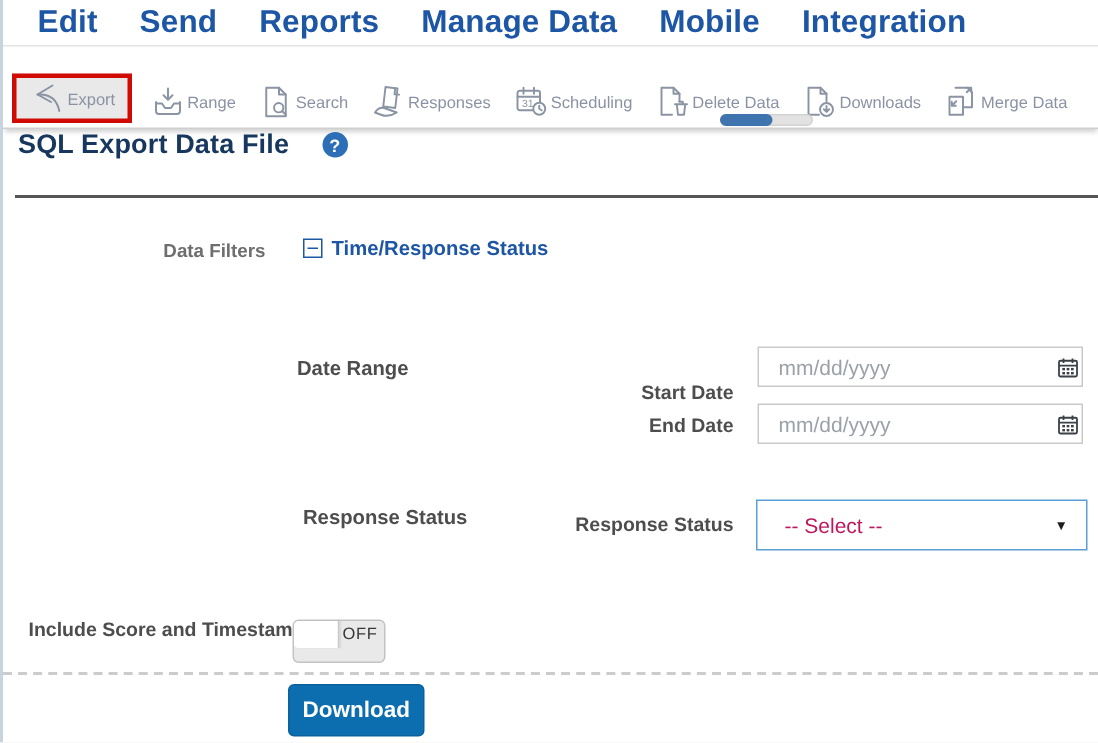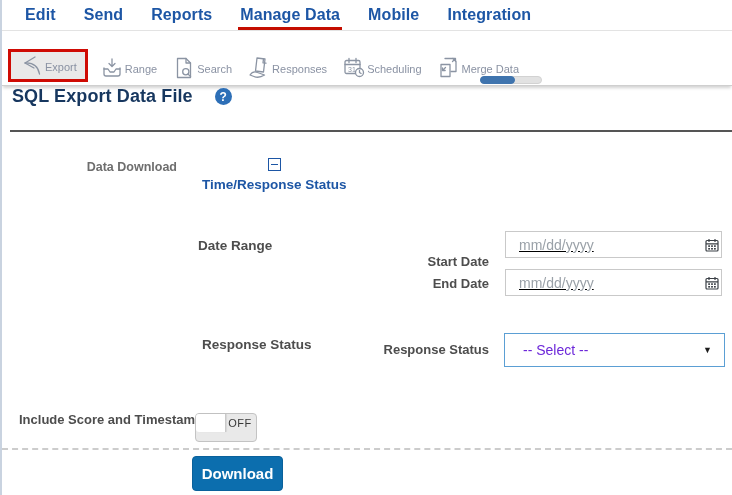--- a/index.html
+++ b/index.html
@@ -3,54 +3,54 @@
 <meta charset="utf-8">
 <style>
   html,body{margin:0;padding:0;background:#f3f3f3;}
   .screen{
     position:relative;width:730px;height:495px;background:#ffffff;
     border-left:2px solid #c9d3e0;overflow:hidden;
     font-family:"Liberation Sans",sans-serif;
   }
   
   .nav{position:absolute;top:0;left:0;right:0;height:30px;display:flex;align-items:center;gap:28px;padding-left:23px;background:#fff;}
-  .nav-item{color:#1d56a5;font-size:16px;font-weight:600;letter-spacing:.1px;position:relative;cursor:pointer;white-space:nowrap;}
+  .nav-item{color:#1d56a5;font-size:21px;font-weight:600;letter-spacing:.1px;position:relative;cursor:pointer;white-space:nowrap;}
   .nav-item.active::after{content:"";position:absolute;left:-2px;right:-2px;bottom:-6px;height:3px;background:#c40d00;}
   
   .toolbar{position:absolute;top:30px;left:0;right:0;height:51px;background:#fff;
     border-top:1px solid #e3e3e3;border-bottom:1px solid #cfcfcf;
     box-shadow:0 3px 3px -1px rgba(0,0,0,.18);
     display:flex;align-items:flex-end;padding:0 0 3px 6px;}
   .tb-item{display:flex;align-items:center;justify-content:flex-end;padding:2px 7px 1px 7px;min-width:44px;}
   .tb-item .tb-label{font-size:11px;color:#8a92a3;margin-top:2px;white-space:nowrap;}
   .tb-item svg{display:block;}
   .tb-item.highlighted{background:#e9e9e9;border:3px solid #cf0b04;padding:1px 8px 0 8px;margin-right:4px;}
   .icon-stroke{stroke:#8b94a3;fill:none;stroke-width:1.3;stroke-linecap:round;stroke-linejoin:round;}
   .hscroll{position:absolute;top:76px;left:478px;width:60px;height:6px;background:#e2e2e2;border:1px solid #d2d2d2;border-radius:4px;}
   .hscroll-thumb{position:absolute;top:-1px;left:-1px;width:33px;height:6px;background:#3f74ae;border-radius:4px;border:1px solid #3f74ae;}
   
   .page-title-row{position:absolute;top:86px;left:10px;display:flex;align-items:center;gap:22px;}
   .page-title{font-size:18px;font-weight:bold;color:#17375f;letter-spacing:.1px;}
   .help-icon{width:17px;height:17px;border-radius:50%;background:#2d6fb7;color:#fff;font-size:12px;font-weight:bold;display:flex;align-items:center;justify-content:center;cursor:pointer;}
   .title-divider{position:absolute;top:130px;left:8px;right:0;border-top:2px solid #555;}
   
   .filters-label{position:absolute;top:160px;left:0;width:175px;text-align:right;font-size:12.5px;font-weight:bold;color:#6e6e6e;}
-  .filter-group{position:absolute;top:158px;left:200px;display:flex;align-items:center;gap:6px;cursor:pointer;flex-direction:column;}
+  .filter-group{position:absolute;top:158px;left:200px;display:flex;align-items:center;gap:6px;cursor:pointer;}
   .collapse-box{width:11px;height:11px;border:1px solid #1d56a5;position:relative;background:#fff;}
   .collapse-box::after{content:"";position:absolute;left:2px;right:2px;top:4.5px;height:1.5px;background:#1d56a5;}
   .filter-group-label{color:#1d56a5;font-size:13.5px;font-weight:bold;}
   
   .section-heading{position:absolute;font-size:13.5px;font-weight:bold;color:#4d4d4d;margin-top:36px;}
   .field-label{position:absolute;left:0;width:487px;text-align:right;font-size:13px;font-weight:bold;color:#4d4d4d;}
-  .date-input{position:absolute;left:503px;width:217px;height:27px;border:1px solid #c9c9c9;background:#fff;box-sizing:border-box;display:flex;align-items:center;text-decoration:underline;}
+  .date-input{position:absolute;left:503px;width:217px;height:27px;border:1px solid #c9c9c9;background:#fff;box-sizing:border-box;display:flex;align-items:center;}
   .date-input input{border:none;outline:none;flex:1;padding:0 0 0 13px;font-size:14px;color:#555;font-family:"Liberation Sans",sans-serif;background:transparent;}
   .date-input input::placeholder{color:#9aa1a8;opacity:1;}
   .cal-btn{padding:0 9px 0 4px;cursor:pointer;display:flex;align-items:center;}
   .select-box{position:absolute;left:502px;top:333px;width:221px;height:34px;border:1px solid #5b9fd4;background:#fff;box-sizing:border-box;display:flex;align-items:center;cursor:pointer;}
-  .select-value{flex:1;padding-left:18px;font-size:14px;color:#6d28d9;}
+  .select-value{flex:1;padding-left:18px;font-size:14px;color:#be185d;}
   .select-arrow{padding-right:12px;font-size:9px;color:#1d1d1d;}
   .include-label{position:absolute;top:412px;left:17px;font-size:13px;font-weight:bold;color:#4d4d4d;}
   .toggle{position:absolute;top:413px;left:193px;width:62px;height:29px;border:1px solid #c3c3c3;border-radius:4px;background:#e9e9e9;cursor:pointer;box-sizing:border-box;}
   .toggle-knob{position:absolute;left:0;top:0;width:29px;height:18px;background:#fff;border-right:1px solid #c9c9c9;border-radius:3px 0 0 3px;box-shadow:1px 0 1px rgba(0,0,0,.08);}
   .toggle-state{position:absolute;right:0;top:0;width:32px;height:18px;display:flex;align-items:center;justify-content:center;font-size:11px;color:#383838;letter-spacing:.5px;}
   .dashed-divider{position:absolute;top:448px;left:0;right:0;border-top:2px dashed #cccccc;}
   .download-btn{position:absolute;top:456px;left:190px;width:91px;height:35px;background:#0c6eae;border:1px solid #0a619b;border-radius:4px;color:#fff;font-size:15px;font-weight:bold;font-family:"Liberation Sans",sans-serif;display:flex;align-items:center;justify-content:center;cursor:pointer;}
 </style>
 </head>
 <body>
@@ -129,21 +129,46 @@
           <circle cx="18.5" cy="17.5" r="4" fill="#ffffff"></circle>
           <path d="M18.5 15.5 v2 l1.6 1"></path>
         </g>
         <text x="7" y="16.5" font-size="7" fill="#8b94a3" font-family="Liberation Sans, sans-serif">31</text>
         </svg>
       </span>
       <span class="tb-label">Scheduling</span>
     </div>
 
 
-
+    <div class="tb-item">
+      <span>
+        <svg width="26" height="26" viewBox="0 0 26 26">
+            <g class="icon-stroke">
+          <path d="M5 3.5 h8 l4 4 v5 M5 3.5 v18 h7"></path>
+              <path d="M13 3.5 v4 h4"></path>
+          <path d="M14 14.5 h8 M15.2 14.5 l0.8 7 h4 l0.8 -7 M16.8 12.8 h2.4 v1.7"></path>
+        </g>
+          </svg>
+      </span>
+      <span class="tb-label">Delete Data</span>
+    </div>
+
+    <div class="tb-item">
+      <span>
+        <svg width="26" height="26" viewBox="0 0 26 26">
+            <g class="icon-stroke">
+          <path d="M5 3.5 h8 l4 4 v5 M5 3.5 v18 h7"></path>
+              <path d="M13 3.5 v4 h4"></path>
+          <circle cx="17" cy="18" r="4.3"></circle>
+              <path d="M17 15.7 v3.6 M15.2 17.8 l1.8 1.8 1.8 -1.8"></path>
+        </g>
+          </svg>
+      </span>
+      <span class="tb-label">Downloads</span>
+    </div>
 
     <div class="tb-item">
       <span>
         <svg width="26" height="26" viewBox="0 0 26 26">
             <g class="icon-stroke">
           <path d="M9 3.5 h8 l3 3 v10 h-5"></path>
           <rect x="5" y="9.5" width="9" height="12"></rect>
           <path d="M16.5 6.5 l3 -3 M19.5 6.2 v-2.7 h-2.7"></path>
           <path d="M9.5 12.5 l-3 3 M6.5 12.8 v2.7 h2.7"></path>
         </g>
@@ -157,21 +182,21 @@
   <div class="hscroll">
     <div class="hscroll-thumb"></div>
   </div>
 
   <div class="page-title-row">
     <span class="page-title">SQL Export Data File</span>
     <span class="help-icon">?</span>
   </div>
   <div class="title-divider"></div>
 
-  <div class="filters-label">Data Download</div>
+  <div class="filters-label">Data Filters</div>
   <div class="filter-group">
     <span class="collapse-box"></span>
     <span class="filter-group-label">Time/Response Status</span>
   </div>
 
   <div class="section-heading" style="top:202px;left:196px;">Date Range</div>
 
   <div class="field-label" style="top:238px;margin-top:16px;">Start Date</div>
   <div class="date-input" style="top:231px;">
     <input type="text" placeholder="mm/dd/yyyy" style="">

